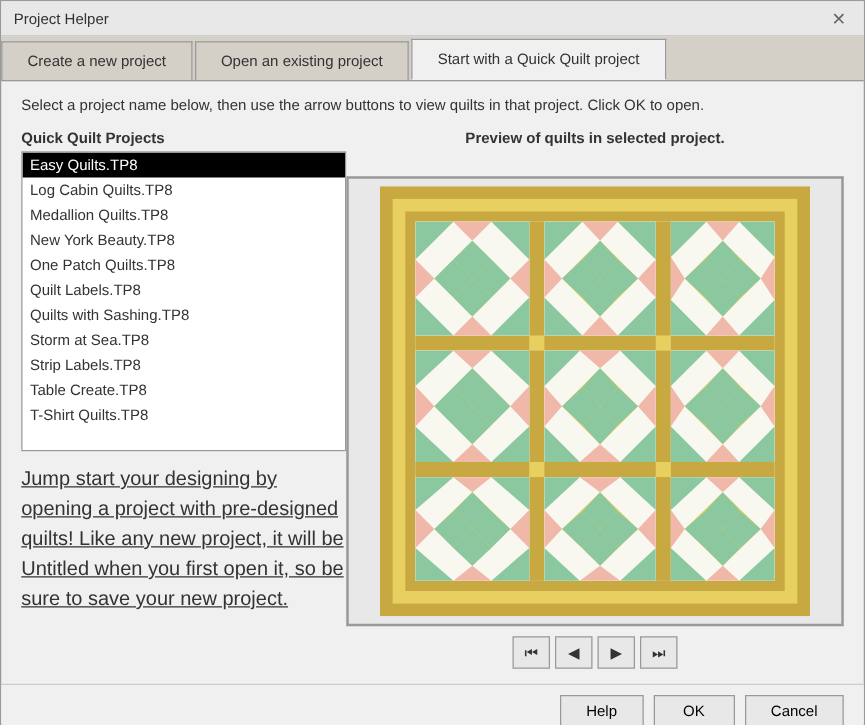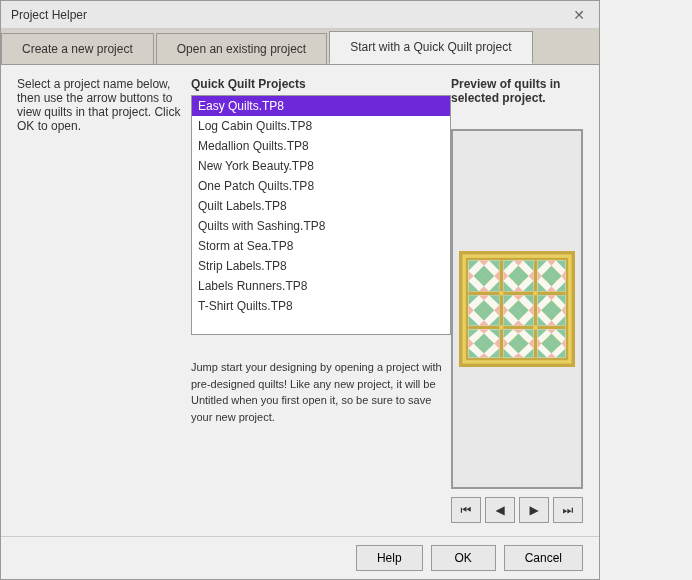--- a/index.html
+++ b/index.html
@@ -5,21 +5,21 @@
     * { box-sizing: border-box; margin: 0; padding: 0; }
     body {
       font-family: 'Segoe UI', Tahoma, Geneva, Verdana, sans-serif;
       font-size: 13px;
       background: #f0f0f0;
       width: 692px;
       height: 580px;
       overflow: hidden;
     }
     .window {
-      width: 600px;
+      width: 692px;
       height: 580px;
       background: #f0f0f0;
       border: 1px solid #999;
       display: flex;
       flex-direction: column;
     }
     .title-bar {
       background: #e8e8e8;
       border-bottom: 1px solid #ccc;
       padding: 6px 10px;
@@ -60,21 +60,21 @@
       background: #f0f0f0;
       border-bottom: 1px solid #f0f0f0;
       margin-top: 2px;
       font-weight: normal;
       z-index: 1;
     }
     .content {
       flex: 1;
       padding: 12px 16px;
       display: flex;
-      flex-direction: row;
+      flex-direction: column;
     }
     .instruction-text {
       font-size: 12px;
       color: #333;
       margin-bottom: 12px;
     }
     .main-area {
       display: flex;
       gap: 0;
       flex: 1;
@@ -98,28 +98,29 @@
       min-height: 220px;
       max-height: 240px;
     }
     .list-item {
       padding: 3px 6px;
       font-size: 12px;
       cursor: pointer;
       color: #333;
     }
     .list-item.selected {
-      background: #6d28d9;
+      background: #000000;
       color: white;
     }
     .description-text {
-      font-size: 11px;
-      color: #333;
-      margin-top: 24px;
+      font-size: 16px;
+      color: #333;
+      margin-top: 11px;
       line-height: 1.5;
+      text-decoration: underline;
     }
     .right-panel {
       flex: 1;
       display: flex;
       flex-direction: column;
       align-items: center;
     }
     .preview-label {
       font-size: 12px;
       font-weight: bold;
@@ -205,21 +206,21 @@
         <div class="project-list" id="project-list">
             <div class="list-item selected">Easy Quilts.TP8</div>
             <div class="list-item">Log Cabin Quilts.TP8</div>
             <div class="list-item">Medallion Quilts.TP8</div>
             <div class="list-item">New York Beauty.TP8</div>
             <div class="list-item">One Patch Quilts.TP8</div>
             <div class="list-item">Quilt Labels.TP8</div>
             <div class="list-item">Quilts with Sashing.TP8</div>
             <div class="list-item">Storm at Sea.TP8</div>
             <div class="list-item">Strip Labels.TP8</div>
-            <div class="list-item">Labels Runners.TP8</div>
+            <div class="list-item">Table Create.TP8</div>
             <div class="list-item">T-Shirt Quilts.TP8</div>
           </div>
         <div class="description-text">Jump start your designing by opening a project with pre-designed quilts! Like any new project, it will be Untitled when you first open it, so be sure to save your new project.</div>
       </div>
 
       <div class="right-panel">
         <div class="preview-label">Preview of quilts in selected project.</div>
         <div class="preview-area">
           <svg class="quilt-svg" viewBox="0 0 340 340" xmlns="http://www.w3.org/2000/svg">
 

